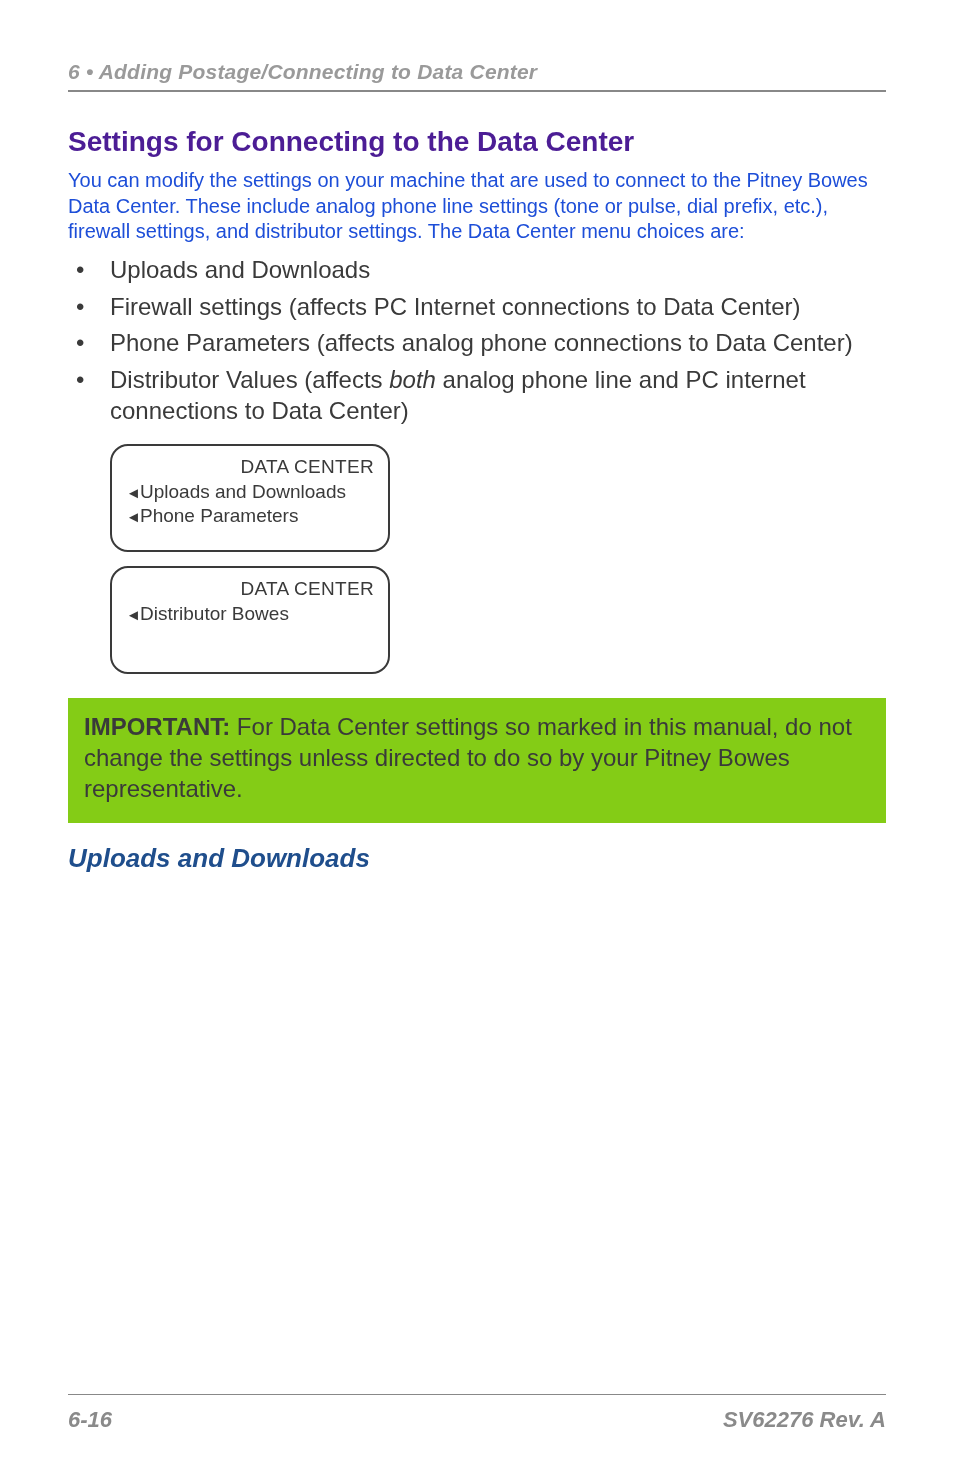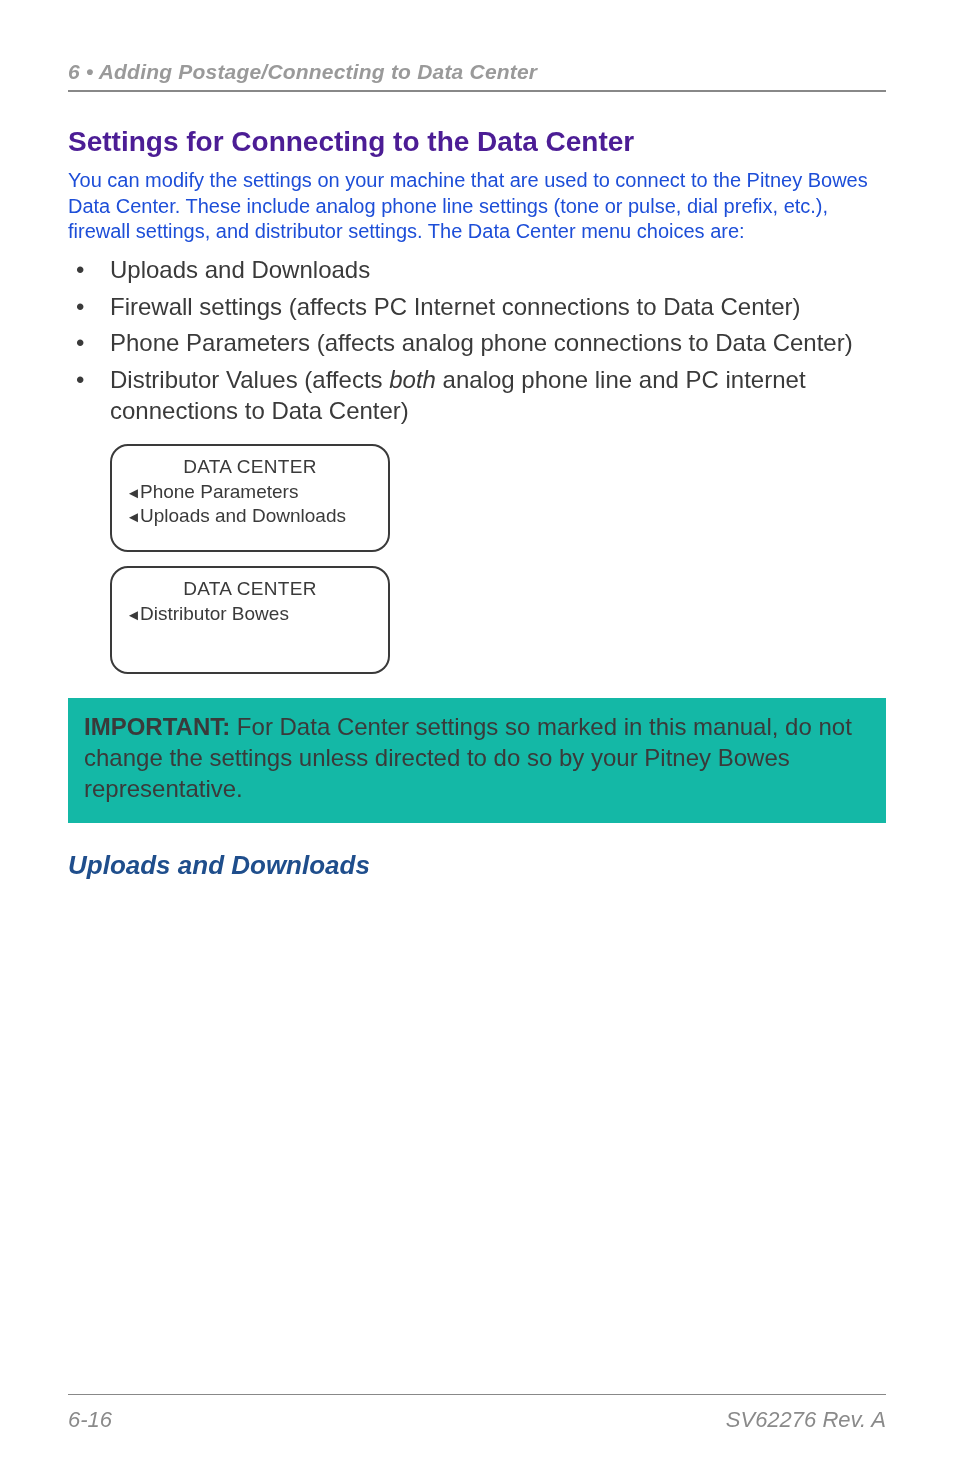--- a/index.html
+++ b/index.html
@@ -7,28 +7,28 @@
   .page { padding: 60px 68px 40px 68px; position: relative; height: 1475px; }
   .chapter-title { font-size: 21px; font-style: italic; font-weight: bold; color: #9a9a9a; letter-spacing: 0.2px; margin-bottom: 6px; }
   hr.rule { border: none; border-top: 2px solid #888; margin-bottom: 34px; }
   .section-title { font-size: 28px; font-weight: bold; color: #4c1d95; margin-bottom: 10px; }
   .body-text { font-size: 20px; line-height: 1.28; color: #1d4ed8; margin-bottom: 10px; }
   ul.bullets { list-style: none; margin: 6px 0 18px 0; }
   ul.bullets li { position: relative; padding-left: 42px; font-size: 24px; line-height: 1.28; color: #3a3a3a; margin-bottom: 6px; }
   ul.bullets li::before { content: "•"; position: absolute; left: 8px; top: 0; font-size: 24px; color: #3a3a3a; }
   .italic { font-style: italic; }
   .screen { width: 280px; border: 2px solid #3a3a3a; border-radius: 18px; padding: 10px 14px 10px 14px; margin-left: 42px; margin-bottom: 14px; min-height: 108px; }
-  .screen-title { text-align: center; font-size: 19px; color: #3a3a3a; margin-bottom: 2px; letter-spacing: 0.3px; }
+  .screen-title { text-align: right; font-size: 19px; color: #3a3a3a; margin-bottom: 2px; letter-spacing: 0.3px; }
   .screen-item { font-size: 19px; color: #3a3a3a; line-height: 1.25; }
   .arrow { font-size: 15px; display: inline-block; width: 14px; }
-  .callout { background: #14b8a6; padding: 14px 16px 18px 16px; margin-top: 24px; margin-bottom: 27px; }
+  .callout { background: #84cc16; padding: 14px 16px 18px 16px; margin-top: 24px; margin-bottom: 20px; }
   .callout-text { font-size: 24px; line-height: 1.28; color: #3a3a3a; }
   .callout-text b { font-weight: bold; }
   .subheading { font-size: 26px; font-style: italic; font-weight: bold; color: #1f4e8c; margin-bottom: 14px; }
-  .footer { position: absolute; bottom: 42px; left: 68px; right: 68px; }
+  .footer { position: absolute; bottom: 42px; left: 68px; right: 68px; font-weight: bold; }
   hr.footer-rule { border: none; border-top: 1.5px solid #888; margin-bottom: 12px; }
   .footer-row { display: flex; justify-content: space-between; font-style: italic; color: #8a8a8a; font-size: 22px; }
 </style>
 </head>
 <body>
 
 <div class="page">
 
   <div class="chapter-title">6 • Adding Postage/Connecting to Data Center</div>
   <hr class="rule">
@@ -38,22 +38,22 @@
 
   <ul class="bullets">
     <li><span>Uploads and Downloads</span></li>
     <li><span>Firewall settings (affects PC Internet connections to Data Center)</span></li>
     <li><span>Phone Parameters (affects analog phone connections to Data Center)</span></li>
     <li><span>Distributor Values (affects </span><span class="italic">both</span><span> analog phone line and PC internet connections to Data Center)</span></li>
   </ul>
 
   <div class="screen">
     <div class="screen-title">DATA CENTER</div>
+    <div class="screen-item"><span class="arrow">◄</span><span>Uploads and Downloads</span></div>
     <div class="screen-item"><span class="arrow">◄</span><span>Phone Parameters</span></div>
-    <div class="screen-item"><span class="arrow">◄</span><span>Uploads and Downloads</span></div>
   </div>
 
   <div class="screen">
     <div class="screen-title">DATA CENTER</div>
     <div class="screen-item"><span class="arrow">◄</span><span>Distributor Bowes</span></div>
   </div>
 
   <div class="callout">
     <div class="callout-text"><b>IMPORTANT:</b><span> For Data Center settings so marked in this manual, do not change the settings unless directed to do so by your Pitney Bowes representative.</span></div>
   </div>

